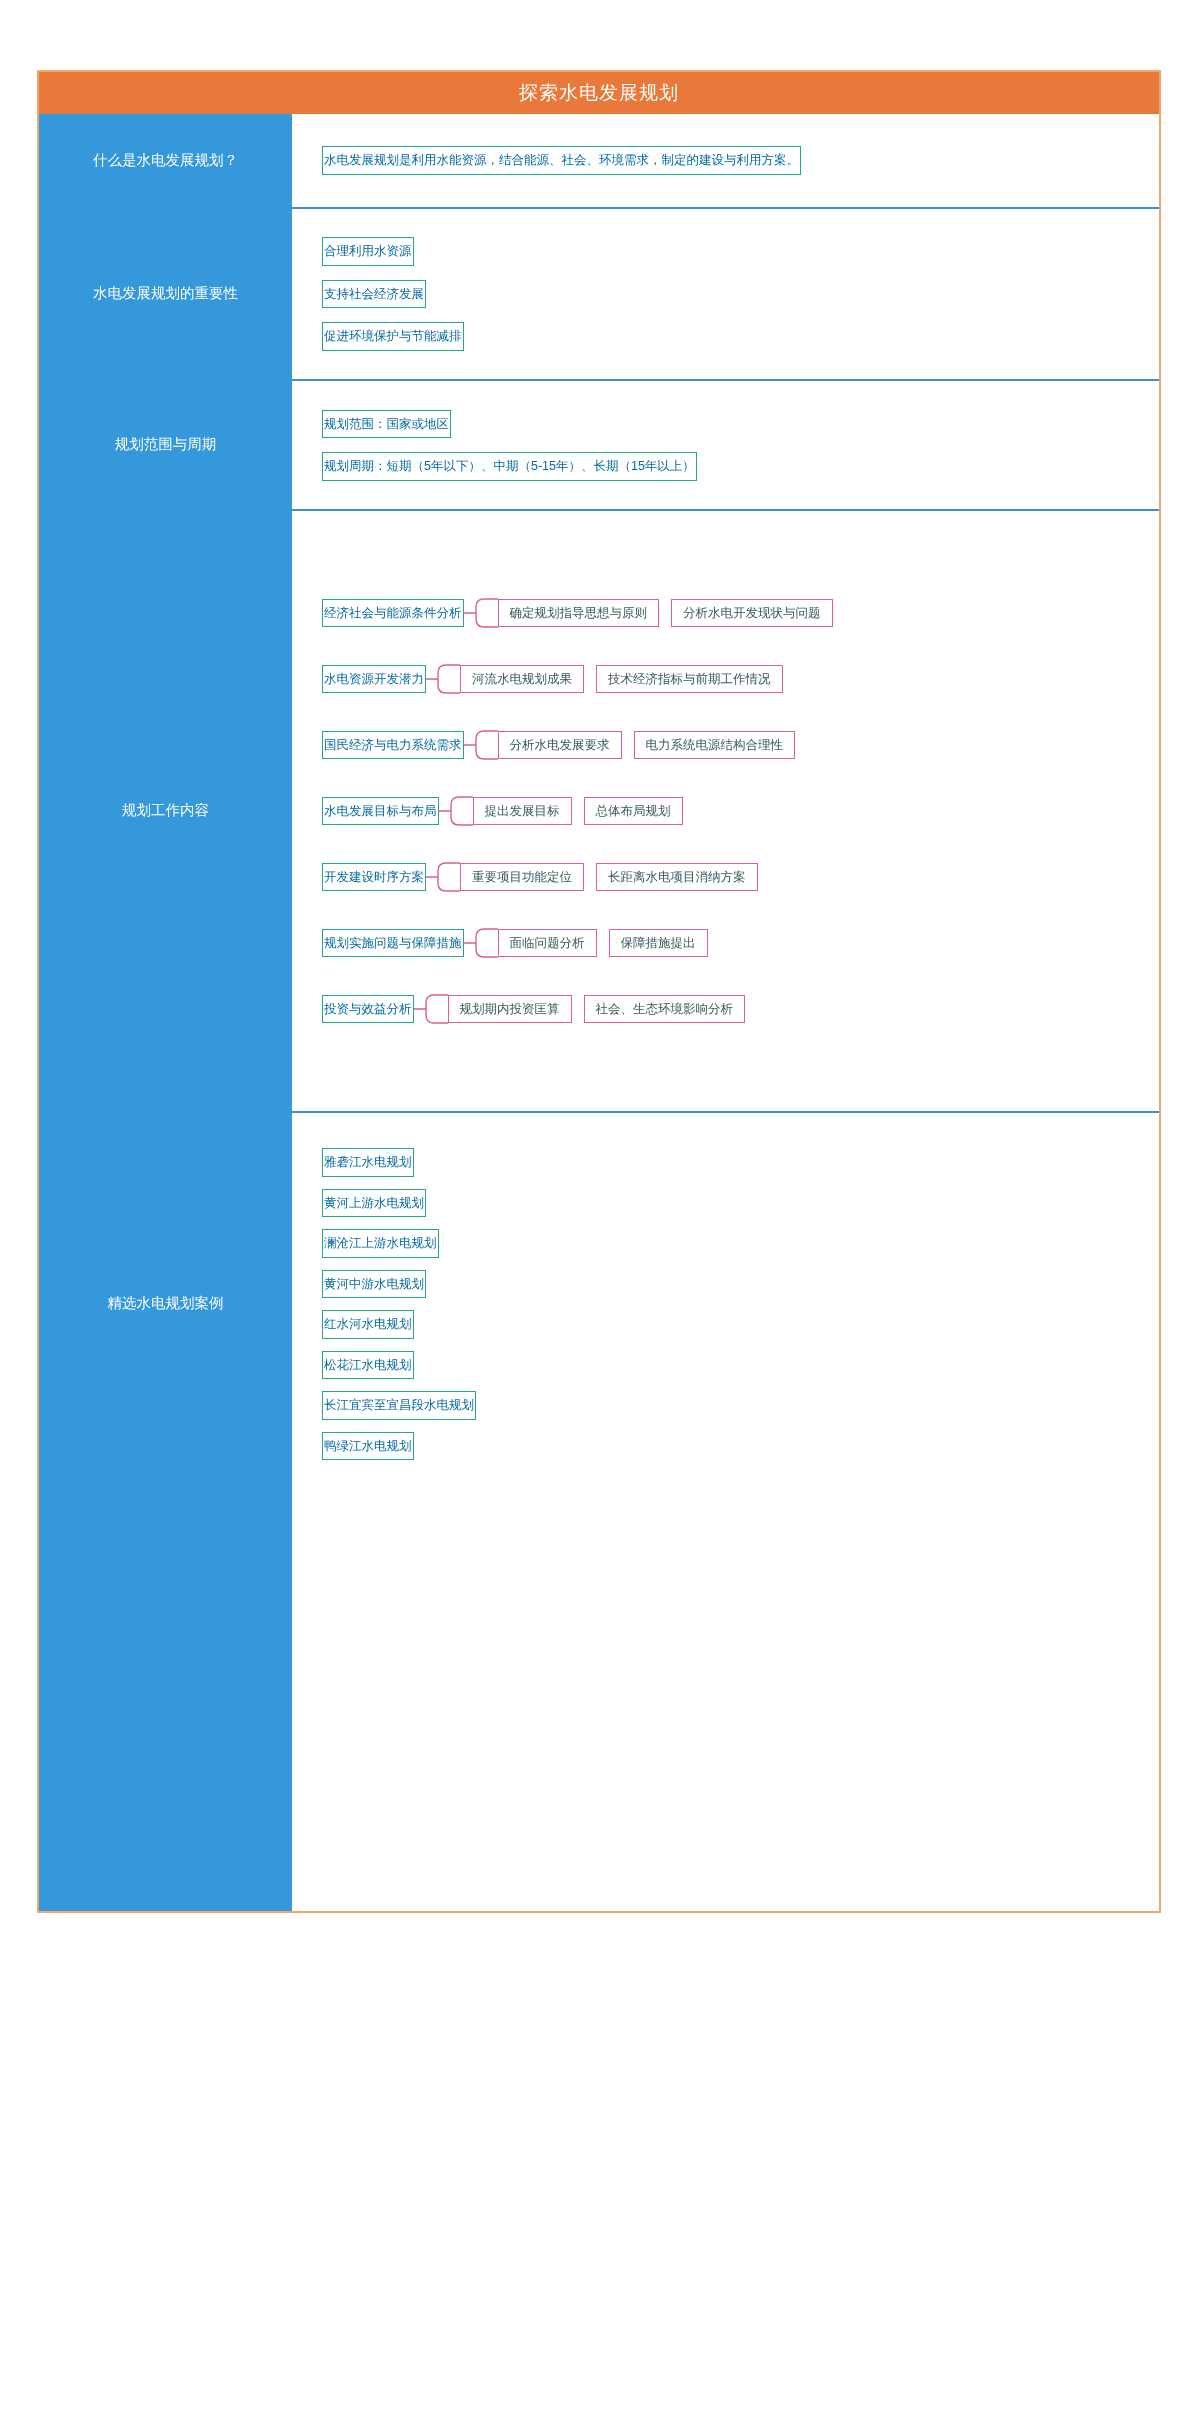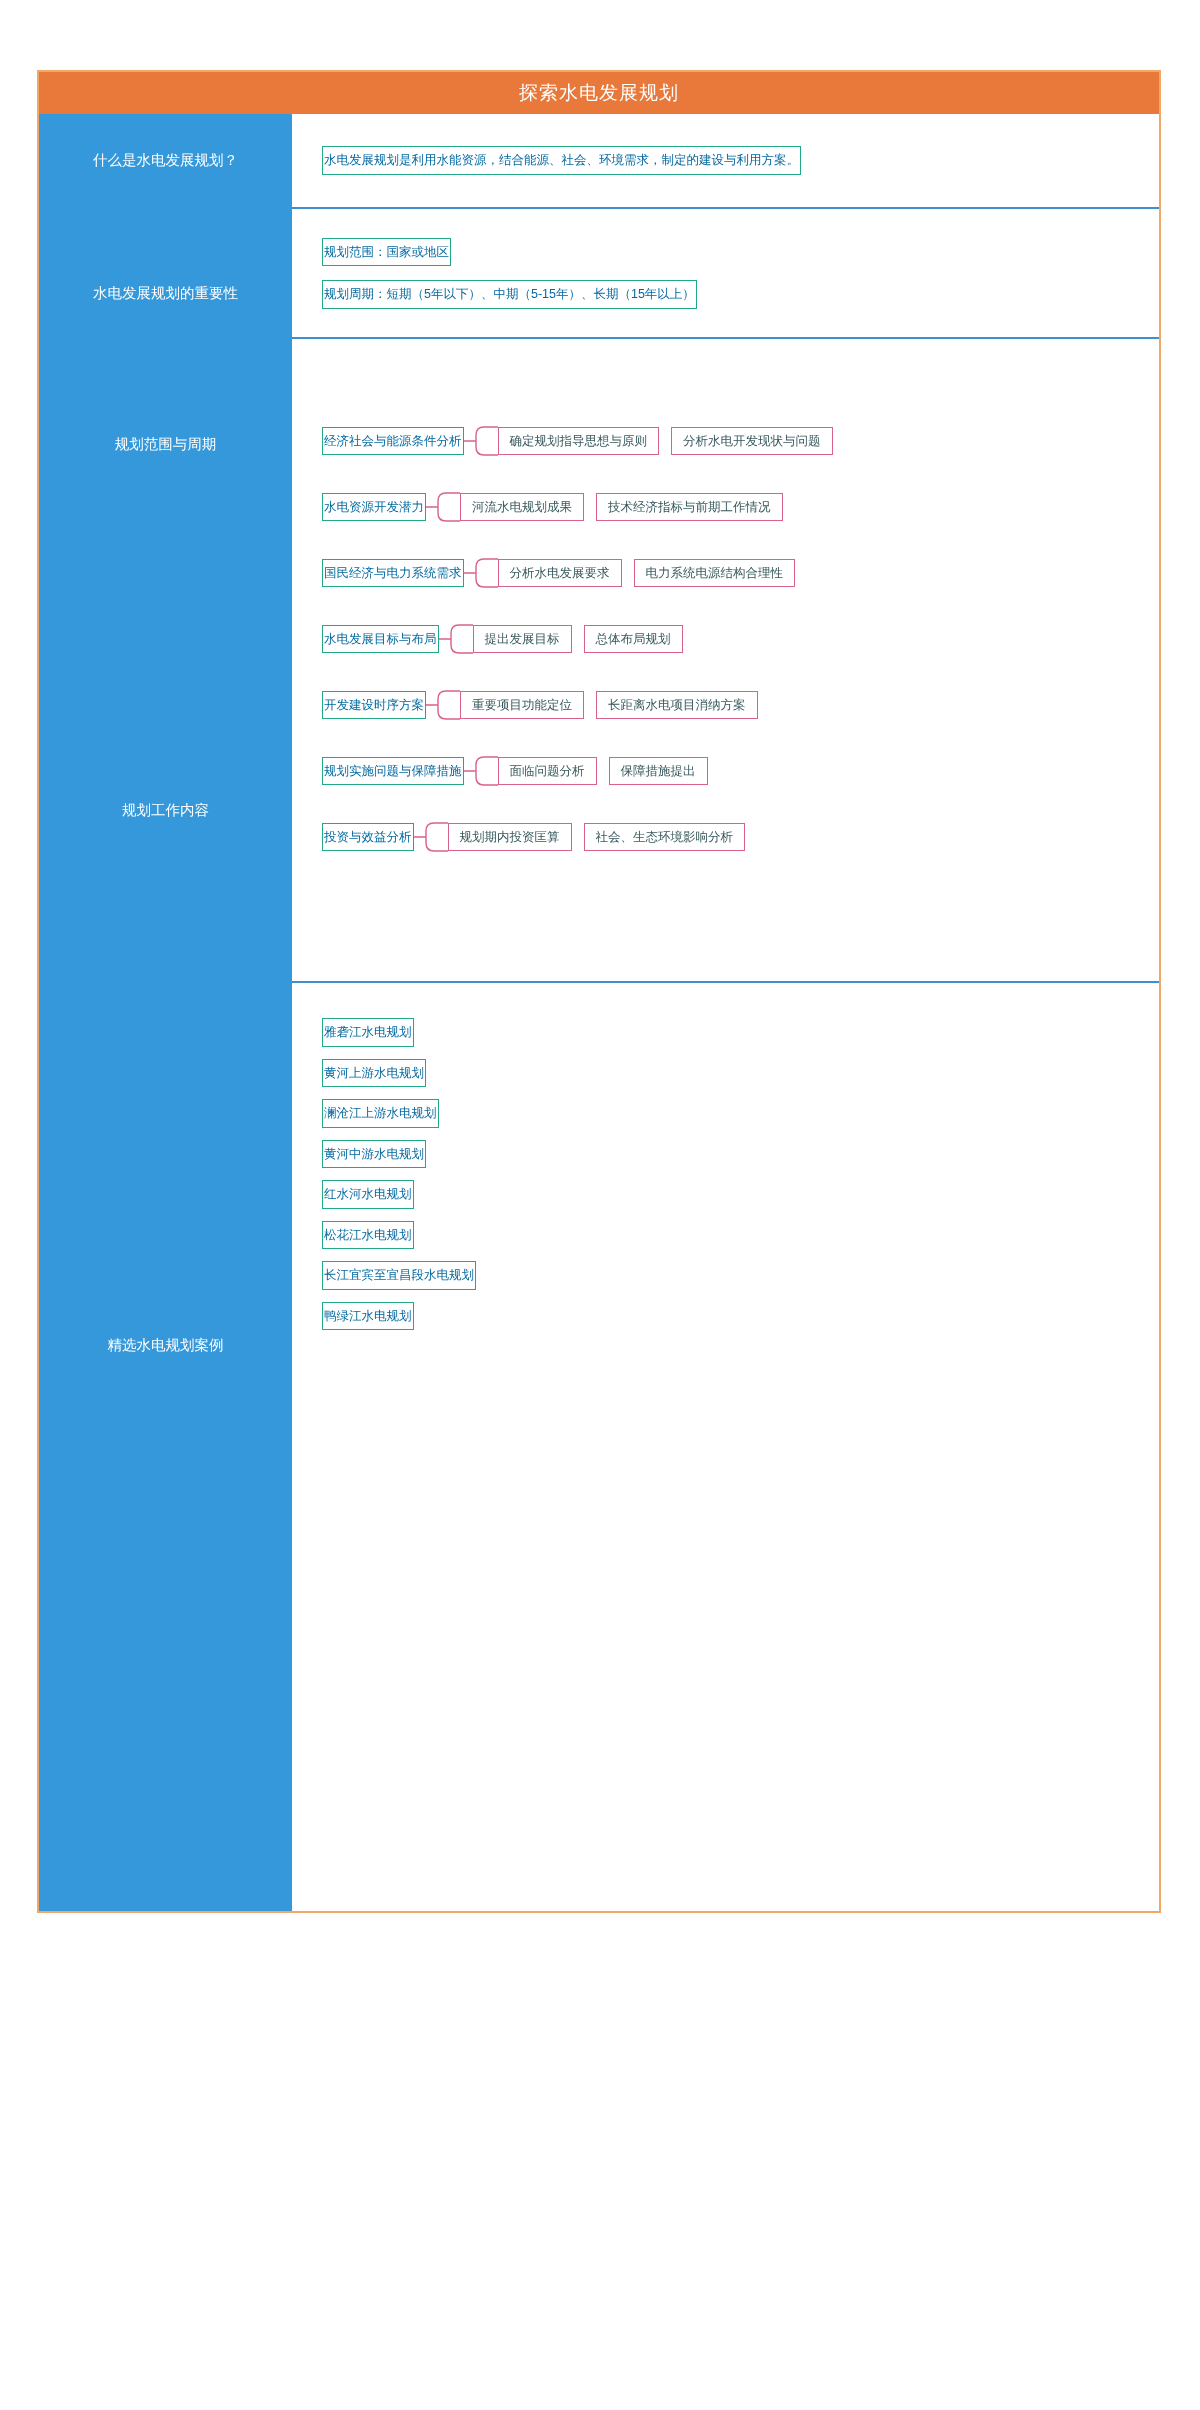--- a/index.html
+++ b/index.html
@@ -81,21 +81,21 @@
     flex-direction: column;
     justify-content: center;
   }
   .right-cell.first { border-top: none; }
 
   
   .h-what      { flex: 0 0 93px; }
   .h-import    { flex: 0 0 172px; }
   .h-scope     { flex: 0 0 130px; }
   .h-work      { flex: 0 0 602px; }
-  .h-cases     { flex: 0 0 384px; margin-top: 42px; }
+  .h-cases     { flex: 0 0 384px; }
 
   
   .chip {
     display: inline-block;
     box-sizing: border-box;
     background: #ffffff;
     font-size: 12.5px;
     color: #33595a;
     line-height: 1;
     white-space: nowrap;
@@ -180,20 +180,27 @@
     </div>
 
     <div class="mm-right">
 
       <div class="right-cell h-what first">
         <div class="stack">
           <span class="chip chip-green">水电发展规划是利用水能资源，结合能源、社会、环境需求，制定的建设与利用方案。</span>
         </div>
       </div>
 
+      <div class="right-cell h-import">
+        <div class="stack">
+          <span class="chip chip-green">合理利用水资源</span>
+          <span class="chip chip-green">支持社会经济发展</span>
+          <span class="chip chip-green">促进环境保护与节能减排</span>
+        </div>
+      </div>
 
       <div class="right-cell h-scope">
         <div class="stack">
           <span class="chip chip-green">规划范围：国家或地区</span>
           <span class="chip chip-green">规划周期：短期（5年以下）、中期（5-15年）、长期（15年以上）</span>
         </div>
       </div>
 
       <div class="right-cell h-work">
         <div class="branch-list">

